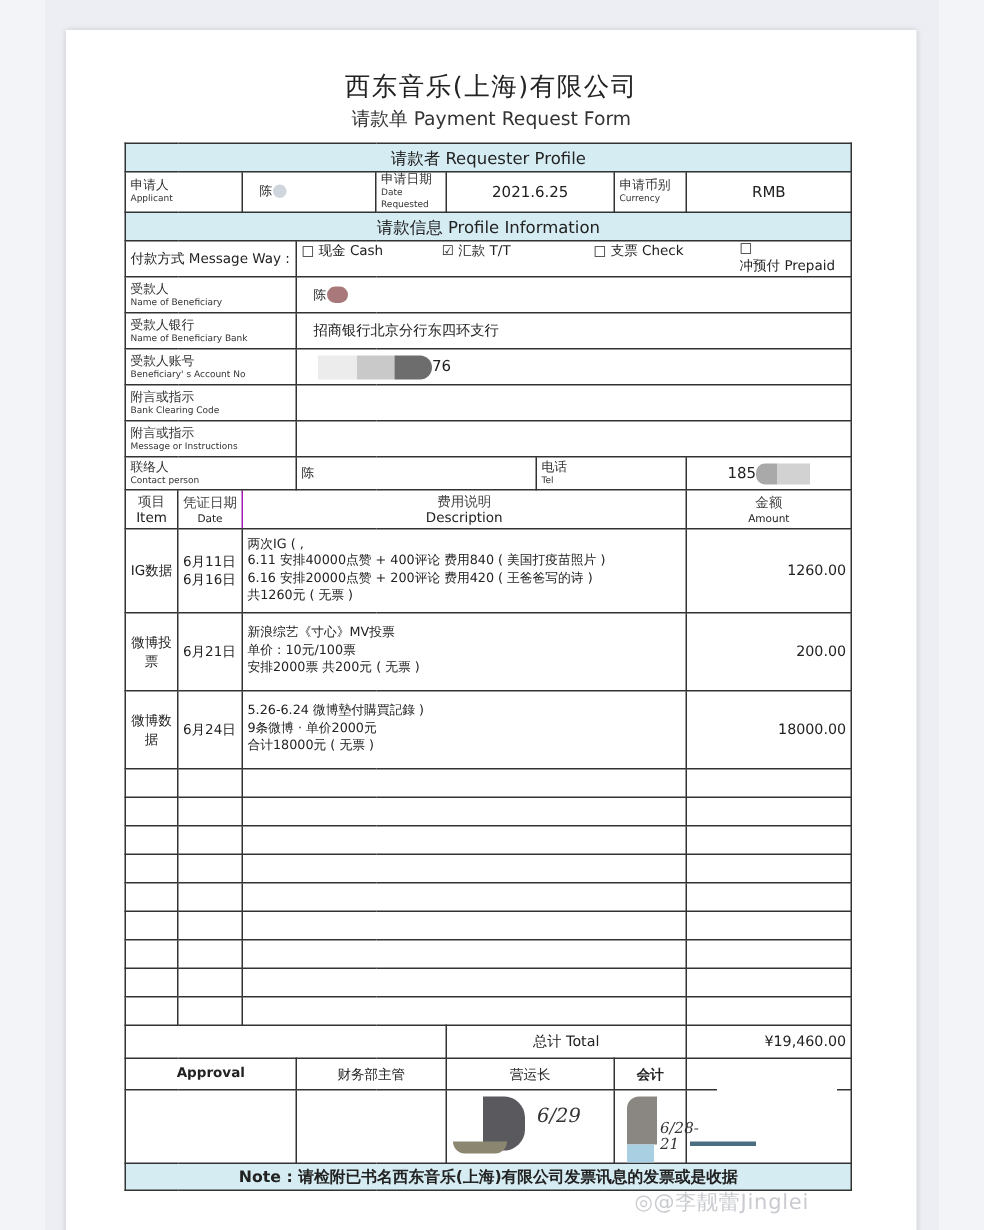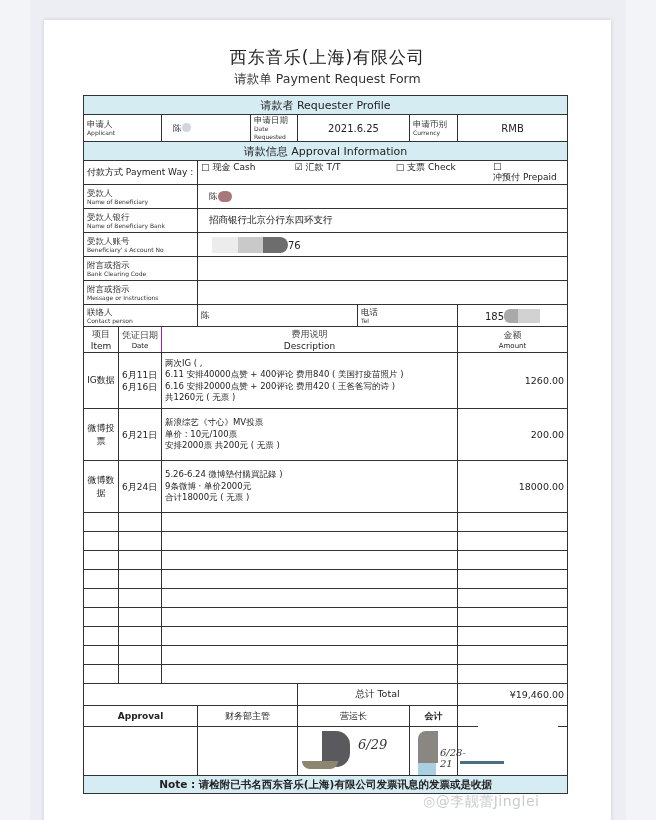--- a/index.html
+++ b/index.html
@@ -99,25 +99,25 @@
       </td>
       <td colspan="2" class="val center">2021.6.25</td>
       <td class="lbl">
         <span class="zh">申请币别</span>
         <span class="en">Currency</span>
       </td>
       <td class="val center">RMB</td>
     </tr>
 
     <tr>
-          <td colspan="9" class="band">请款信息 Approval Information</td>
+          <td colspan="9" class="band">请款信息 Profile Information</td>
         </tr>
 
     <tr style="height:18px">
-      <td colspan="3">付款方式 Payment Way :</td>
+      <td colspan="3">付款方式 Message Way :</td>
       <td colspan="6">
         <span class="pw">
           <span style="width:82px"><span>□</span> <span>现金 Cash</span></span>
           <span style="width:90px"><span>☑</span> <span>汇款 T/T</span></span>
           <span style="width:86px"><span>□</span> <span>支票 Check</span></span>
           <span><span>□</span> <span>冲预付 Prepaid</span></span>
         </span>
       </td>
     </tr>
 

